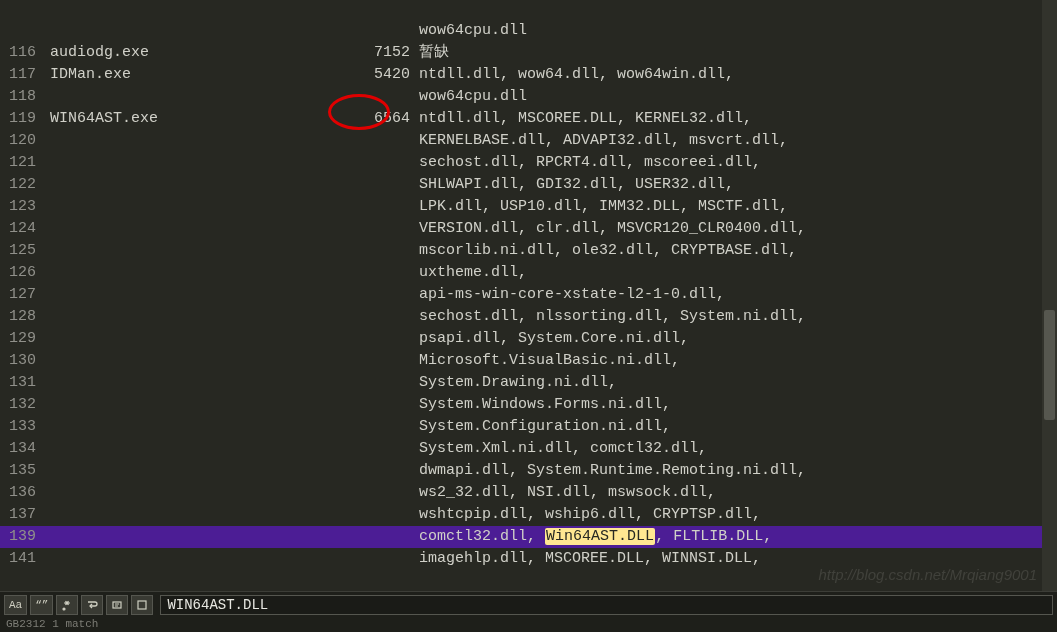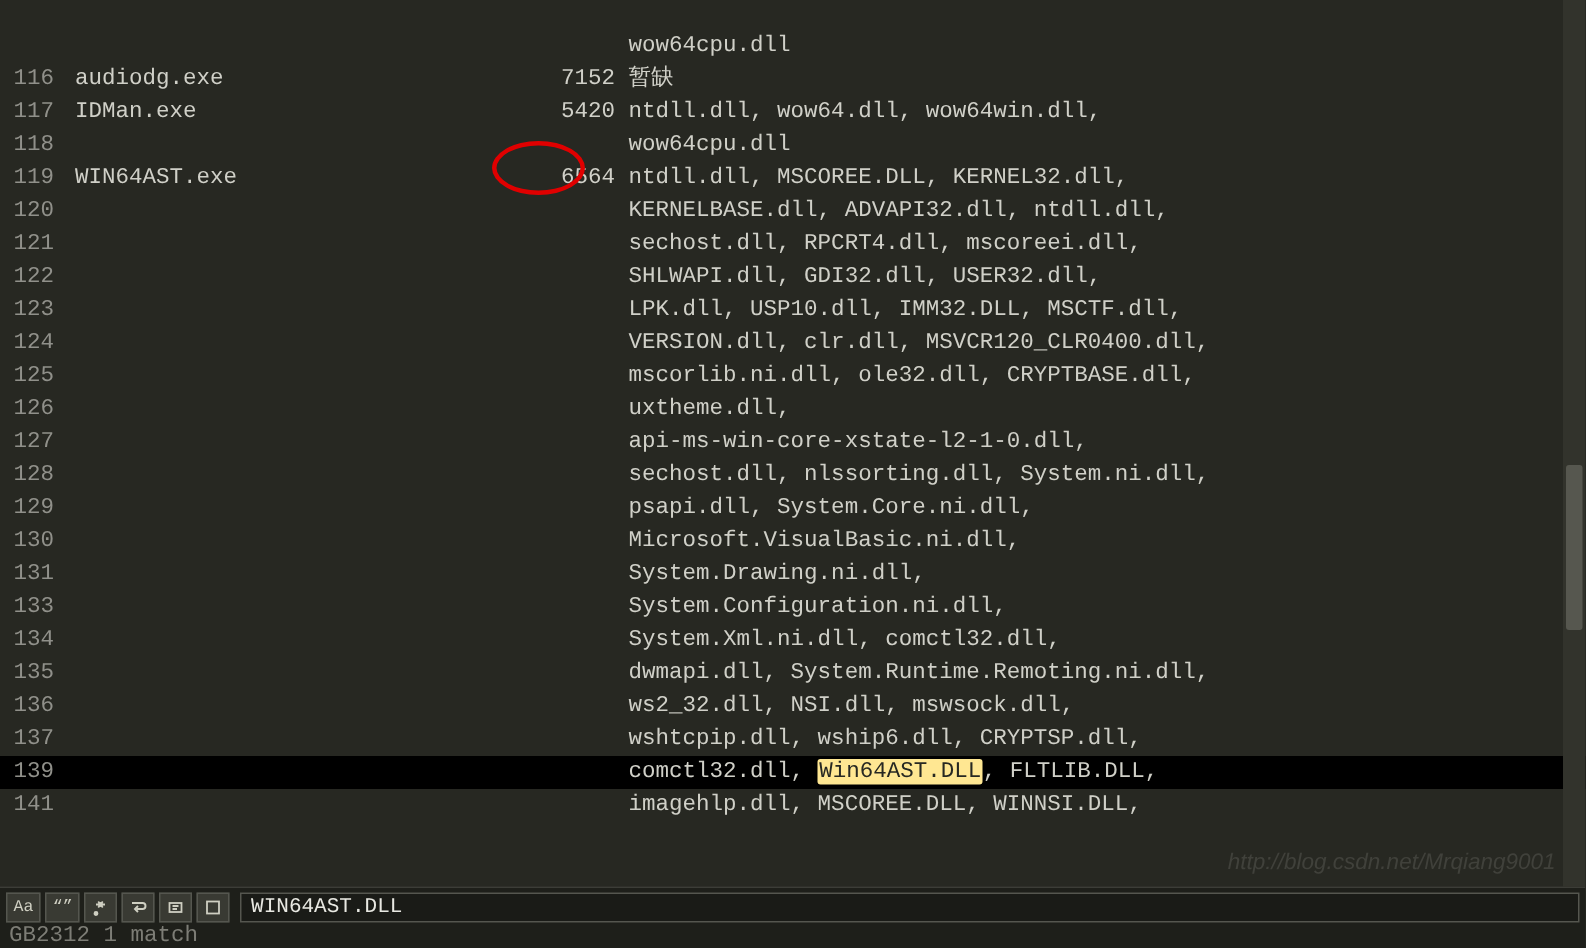--- a/index.html
+++ b/index.html
@@ -22,21 +22,21 @@
   bottom: 38px;
   overflow: hidden;
   margin-top: 20px;
 }
 .line {
   display: flex;
   height: 22px;
   white-space: pre;
 }
 .line.highlighted {
-  background: #000000;
+  background: #4c1d95;
   align-items: center;
 }
 .gutter {
   width: 44px;
   text-align: right;
   padding-right: 8px;
   color: #90908a;
   flex-shrink: 0;
   user-select: none;
 }
@@ -101,21 +101,21 @@
   border: 1px solid #55564f;
   color: #e8e8e2;
   height: 20px;
   padding: 0 6px;
   font-family: inherit;
   font-size: 14px;
   margin-left: 4px;
 }
 .statusbar {
   height: 12px;
-  font-size: 15px;
+  font-size: 11px;
   color: #7d7d76;
   padding-left: 6px;
   display: flex;
   align-items: center;
   text-align: right;
 }
 .watermark {
   position: absolute;
   right: 20px;
   bottom: 46px;
@@ -148,32 +148,33 @@
 </head>
 <body>
 
 <div class="editor">
   <div id="lines">
       <div class="line"><div class="gutter"></div><div class="content">                                         wow64cpu.dll</div></div>
       <div class="line"><div class="gutter">116</div><div class="content">audiodg.exe                         7152 暂缺</div></div>
       <div class="line"><div class="gutter">117</div><div class="content">IDMan.exe                           5420 ntdll.dll, wow64.dll, wow64win.dll,</div></div>
       <div class="line"><div class="gutter">118</div><div class="content">                                         wow64cpu.dll</div></div>
       <div class="line"><div class="gutter">119</div><div class="content">WIN64AST.exe                        6564 ntdll.dll, MSCOREE.DLL, KERNEL32.dll,</div></div>
-      <div class="line"><div class="gutter">120</div><div class="content">                                         KERNELBASE.dll, ADVAPI32.dll, ntdll.dll,</div></div>
+      <div class="line"><div class="gutter">120</div><div class="content">                                         KERNELBASE.dll, ADVAPI32.dll, msvcrt.dll,</div></div>
       <div class="line"><div class="gutter">121</div><div class="content">                                         sechost.dll, RPCRT4.dll, mscoreei.dll,</div></div>
       <div class="line"><div class="gutter">122</div><div class="content">                                         SHLWAPI.dll, GDI32.dll, USER32.dll,</div></div>
       <div class="line"><div class="gutter">123</div><div class="content">                                         LPK.dll, USP10.dll, IMM32.DLL, MSCTF.dll,</div></div>
       <div class="line"><div class="gutter">124</div><div class="content">                                         VERSION.dll, clr.dll, MSVCR120_CLR0400.dll,</div></div>
       <div class="line"><div class="gutter">125</div><div class="content">                                         mscorlib.ni.dll, ole32.dll, CRYPTBASE.dll,</div></div>
       <div class="line"><div class="gutter">126</div><div class="content">                                         uxtheme.dll,</div></div>
       <div class="line"><div class="gutter">127</div><div class="content">                                         api-ms-win-core-xstate-l2-1-0.dll,</div></div>
       <div class="line"><div class="gutter">128</div><div class="content">                                         sechost.dll, nlssorting.dll, System.ni.dll,</div></div>
       <div class="line"><div class="gutter">129</div><div class="content">                                         psapi.dll, System.Core.ni.dll,</div></div>
       <div class="line"><div class="gutter">130</div><div class="content">                                         Microsoft.VisualBasic.ni.dll,</div></div>
       <div class="line"><div class="gutter">131</div><div class="content">                                         System.Drawing.ni.dll,</div></div>
+      <div class="line"><div class="gutter">132</div><div class="content">                                         System.Windows.Forms.ni.dll,</div></div>
       <div class="line"><div class="gutter">133</div><div class="content">                                         System.Configuration.ni.dll,</div></div>
       <div class="line"><div class="gutter">134</div><div class="content">                                         System.Xml.ni.dll, comctl32.dll,</div></div>
       <div class="line"><div class="gutter">135</div><div class="content">                                         dwmapi.dll, System.Runtime.Remoting.ni.dll,</div></div>
       <div class="line"><div class="gutter">136</div><div class="content">                                         ws2_32.dll, NSI.dll, mswsock.dll,</div></div>
       <div class="line"><div class="gutter">137</div><div class="content">                                         wshtcpip.dll, wship6.dll, CRYPTSP.dll,</div></div>
       <div class="line highlighted"><div class="gutter">139</div><div class="content">                                         comctl32.dll, <span class="hl">Win64AST.DLL</span>, FLTLIB.DLL,</div></div>
       <div class="line"><div class="gutter">141</div><div class="content">                                         imagehlp.dll, MSCOREE.DLL, WINNSI.DLL,</div></div>
     </div>
   <div class="circle"></div>
 </div>

